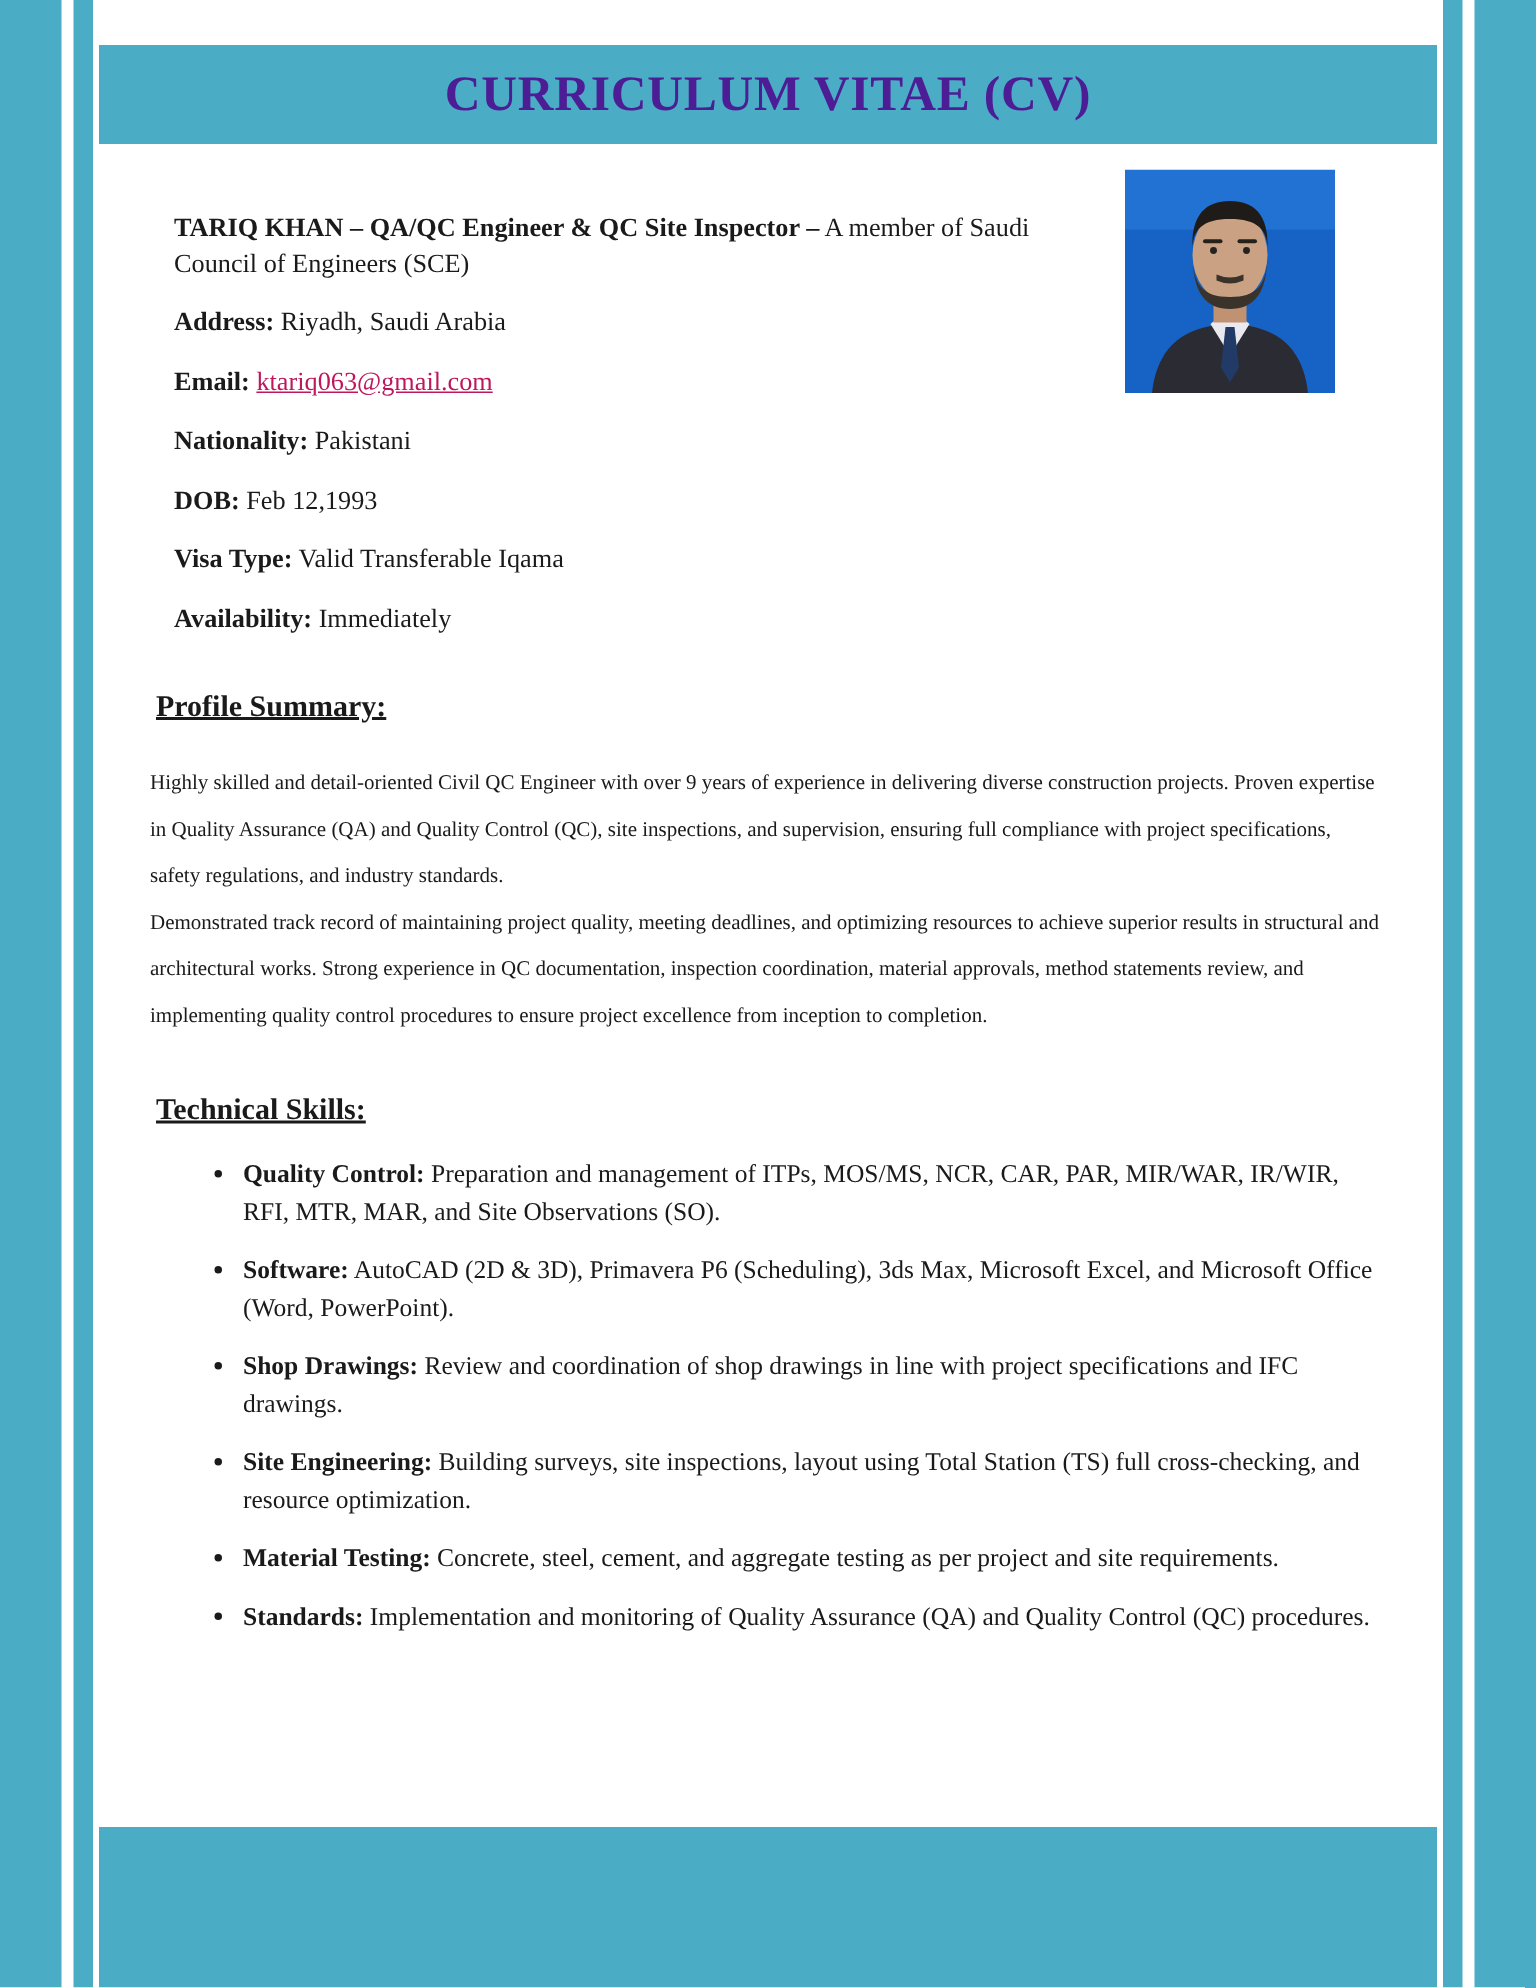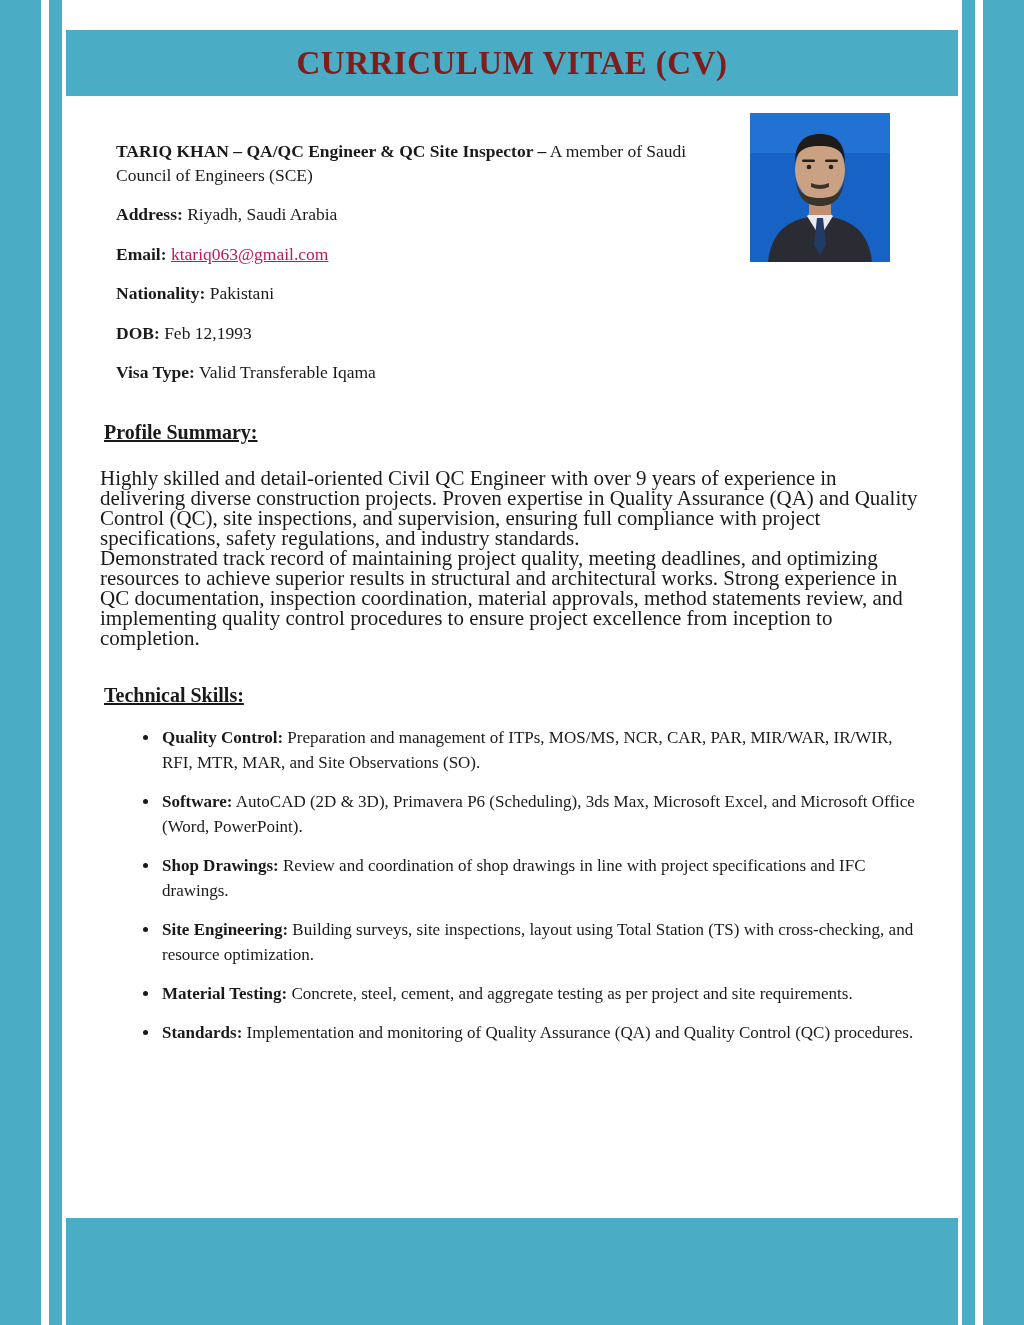--- a/index.html
+++ b/index.html
@@ -21,21 +21,21 @@
   .bar-left-outer  { position: absolute; left: 0;    top: 0; width: 41px; height: 1325px; }
   .bar-left-inner  { position: absolute; left: 49px; top: 0; width: 13px; height: 1325px; }
   .bar-right-inner { position: absolute; left: 962px; top: 0; width: 13px; height: 1325px; }
   .bar-right-outer { position: absolute; left: 983px; top: 0; width: 41px; height: 1325px; }
 
   .banner {
     position: absolute; left: 66px; top: 30px; width: 892px; height: 66px;
     display: flex; align-items: center; justify-content: center;
   }
   .banner h1 {
-    margin: 0; color: #7f1d1d; font-size: 33px; font-weight: 700; letter-spacing: 0.5px;
+    margin: 0; color: #4c1d95; font-size: 33px; font-weight: 700; letter-spacing: 0.5px;
   }
 
   .photo {
     position: absolute; left: 750px; top: 113px; width: 140px; height: 149px;
     overflow: hidden;
   }
 
   .content {
     position: absolute; left: 66px; top: 118px; width: 892px;
     padding: 0 34px;
@@ -44,21 +44,21 @@
   .intro { margin-top: 22px; width: 610px; }
   .intro p { margin: 16px; font-size: 17.5px; line-height: 23.5px; }
   .b { font-weight: 700; }
   a.email { color: #be185d; text-decoration: underline; cursor: pointer; }
 
   .section-heading {
     margin: 36px 0 0 4px;
     font-size: 20px; font-weight: 700;
     text-decoration: underline;
   }
-  .body-para { margin: 24px 0 0 0; font-size: 21px; line-height: 20px; }
+  .body-para { margin: 24px 0 0 0; font-size: 14px; line-height: 31px; }
   .body-para + .body-para { margin-top: 0; }
 
   .skills { margin: 18px 0 0 0; padding-left: 60px; list-style: disc outside; }
   .skills li { font-size: 17px; line-height: 25px; margin-bottom: 14px; padding-left: 2px; }
 
   .footer {
     position: absolute; left: 66px; top: 1218px; width: 892px; height: 107px;
   }
 </style>
 </head>
@@ -96,32 +96,33 @@
 
   <div class="content">
 
     <div class="intro">
       <p><span class="b">TARIQ KHAN – QA/QC Engineer &amp; QC Site Inspector –</span><span> A member of Saudi Council of Engineers (SCE)</span></p>
       <p><span class="b">Address:</span><span> Riyadh, Saudi Arabia</span></p>
       <p><span class="b">Email:</span> <a class="email">ktariq063@gmail.com</a></p>
       <p><span class="b">Nationality:</span><span> Pakistani</span></p>
       <p><span class="b">DOB:</span><span> Feb 12,1993</span></p>
       <p><span class="b">Visa Type:</span><span> Valid Transferable Iqama</span></p>
+      <p><span class="b">Availability:</span><span> Immediately</span></p>
     </div>
 
     <h2 class="section-heading">Profile Summary: </h2>
     <p class="body-para">Highly skilled and detail-oriented Civil QC Engineer with over 9 years of experience in delivering diverse construction projects. Proven expertise in Quality Assurance (QA) and Quality Control (QC), site inspections, and supervision, ensuring full compliance with project specifications, safety regulations, and industry standards.</p>
     <p class="body-para">Demonstrated track record of maintaining project quality, meeting deadlines, and optimizing resources to achieve superior results in structural and architectural works. Strong experience in QC documentation, inspection coordination, material approvals, method statements review, and implementing quality control procedures to ensure project excellence from inception to completion.</p>
 
     <h2 class="section-heading">Technical Skills:</h2>
     <ul class="skills">
       <li><span class="b">Quality Control:</span><span> Preparation and management of ITPs, MOS/MS, NCR, CAR, PAR, MIR/WAR, IR/WIR, RFI, MTR, MAR, and Site Observations (SO).</span></li>
       <li><span class="b">Software:</span><span> AutoCAD (2D &amp; 3D), Primavera P6 (Scheduling), 3ds Max, Microsoft Excel, and Microsoft Office (Word, PowerPoint).</span></li>
       <li><span class="b">Shop Drawings:</span><span> Review and coordination of shop drawings in line with project specifications and IFC drawings.</span></li>
-      <li><span class="b">Site Engineering:</span><span> Building surveys, site inspections, layout using Total Station (TS) with cross-checking, and resource optimization.</span></li>
+      <li><span class="b">Site Engineering:</span><span> Building surveys, site inspections, layout using Total Station (TS) full cross-checking, and resource optimization.</span></li>
       <li><span class="b">Material Testing:</span><span> Concrete, steel, cement, and aggregate testing as per project and site requirements.</span></li>
       <li><span class="b">Standards:</span><span> Implementation and monitoring of Quality Assurance (QA) and Quality Control (QC) procedures.</span></li>
     </ul>
 
   </div>
 
   <div class="teal footer"></div>
 
 </div>
 

